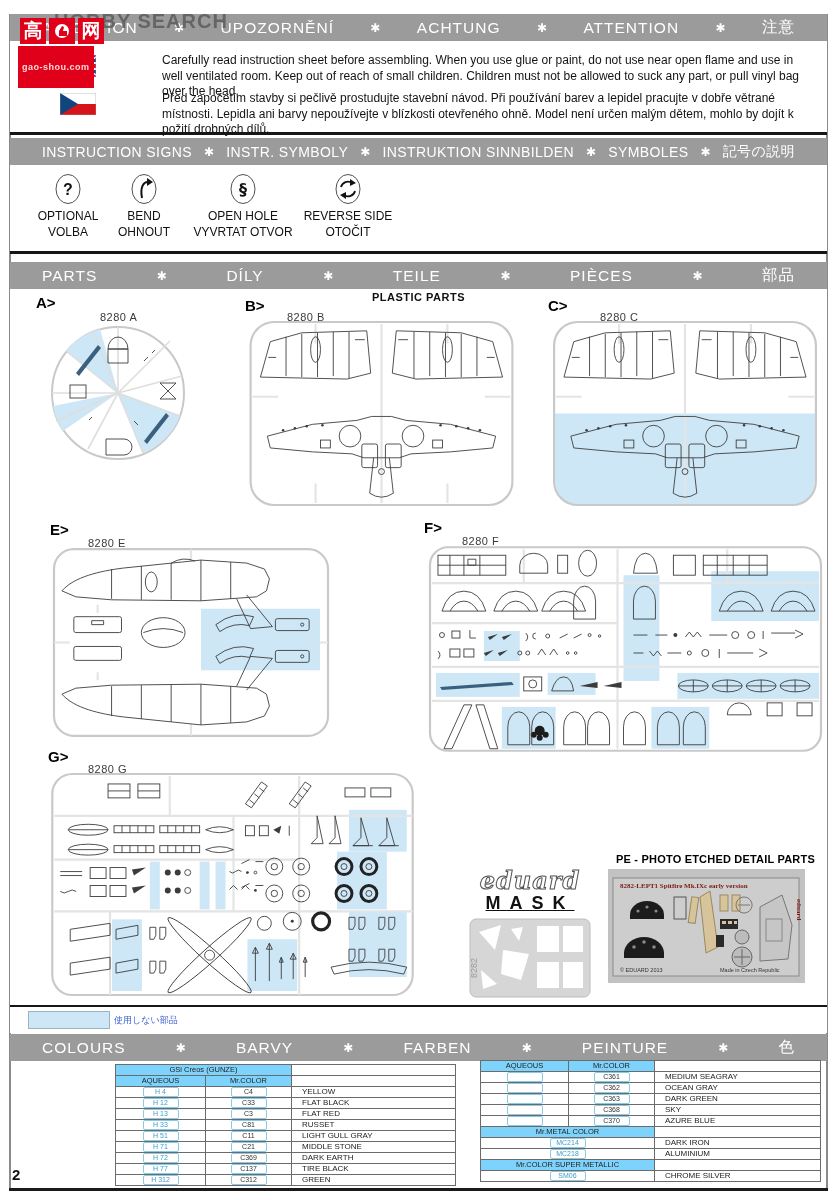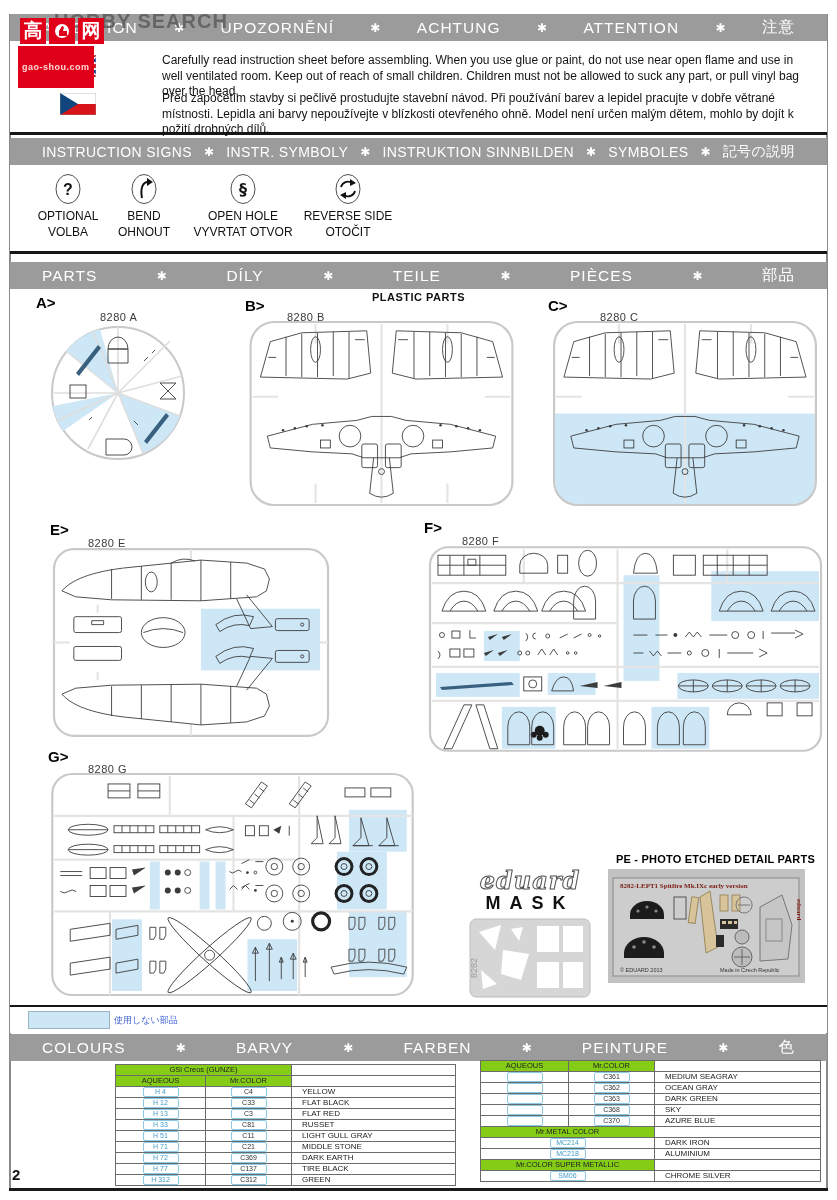--- a/index.html
+++ b/index.html
@@ -46,21 +46,21 @@
   .dk{fill:#1c1c1c;stroke:none;}
 
   .noterow{position:absolute;top:1005px;left:10px;width:817px;height:28px;background:#fff;
            border-top:2.5px solid #161616;box-sizing:border-box;display:flex;align-items:center;}
   .swatch{width:80px;height:16px;background:#cde7f6;border:1px solid #9ab4c2;margin-left:18px;}
   .notetext{font-size:9px;color:#3f8fcd;margin-left:8px;}
   .notejp{font-size:9px;color:#3a5fd0;margin-left:4px;}
 
   .ctable{position:absolute;border-collapse:collapse;font-size:7.5px;color:#222;background:#fff;}
   .ctable td{border:1px solid #6b6b6b;height:10px;line-height:10px;padding:0;text-align:center;vertical-align:middle;}
-  .ctable td.hd{background:#84cc16;font-size:7.5px;}
+  .ctable td.hd{background:#7dd3fc;font-size:7.5px;}
   .ctable td.name{text-align:left;padding-left:10px;font-size:8px;}
   .code{display:inline-block;min-width:34px;height:8px;line-height:8px;border:1px solid #8cc9e3;
         border-radius:2px;font-size:7px;background:#fff;vertical-align:middle;}
   .code.aq{color:#3f9cc9;}
   .code.mr{color:#333;}
   .code.bluec{color:#3f9cc9;}
 
   .pagenum{position:absolute;left:12px;top:1166px;font-weight:bold;font-size:15px;color:#111;}
 
   .watermark{position:absolute;left:6px;top:4px;z-index:5;width:190px;}
@@ -68,21 +68,21 @@
          letter-spacing:1px;opacity:.85;white-space:nowrap;}
   .wm-row{position:absolute;left:14px;top:14px;display:flex;gap:3px;}
   .wm-box{width:26px;height:26px;background:#e0001a;color:#fff;font-weight:bold;font-size:19px;
           display:flex;align-items:center;justify-content:center;}
   .wm-site{position:absolute;left:12px;top:42px;background:#e0001a;color:#ffd8d8;font-size:9px;
            font-weight:bold;padding:16px 4px;letter-spacing:.5px;}
 
   .maskblock{position:absolute;left:450px;top:577px;width:140px;text-align:center;}
   .mask-brand{font-family:"DejaVu Serif",serif;font-style:italic;font-weight:bold;font-size:24px;
               color:#fff;-webkit-text-stroke:1px #555;text-shadow:0 0 1px #555;letter-spacing:1px;}
-  .mask-title{font-weight:bold;font-size:18px;letter-spacing:9px;color:#111;margin-top:-2px;}
+  .mask-title{font-weight:bold;font-size:18px;letter-spacing:9px;color:#111;margin-top:-2px;text-decoration:underline;}
 
   .peblock{position:absolute;left:588px;top:564px;width:235px;}
   .pe-title{font-weight:bold;font-size:11px;text-align:center;letter-spacing:.2px;color:#000;}
 </style>
 </head>
 <body>
 
 <div class="page">
   <div class="edge edge-left"></div>
   <div class="edge edge-right"></div>

